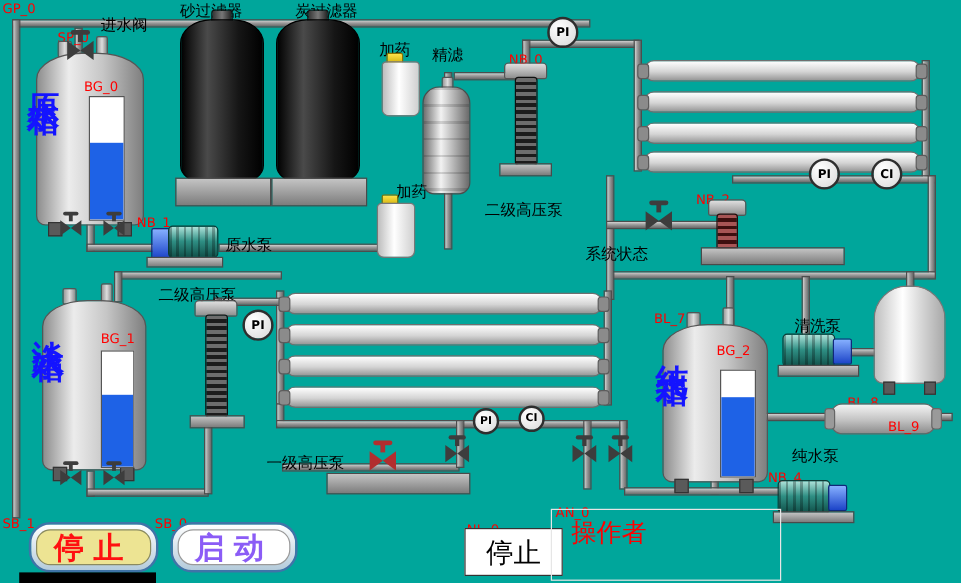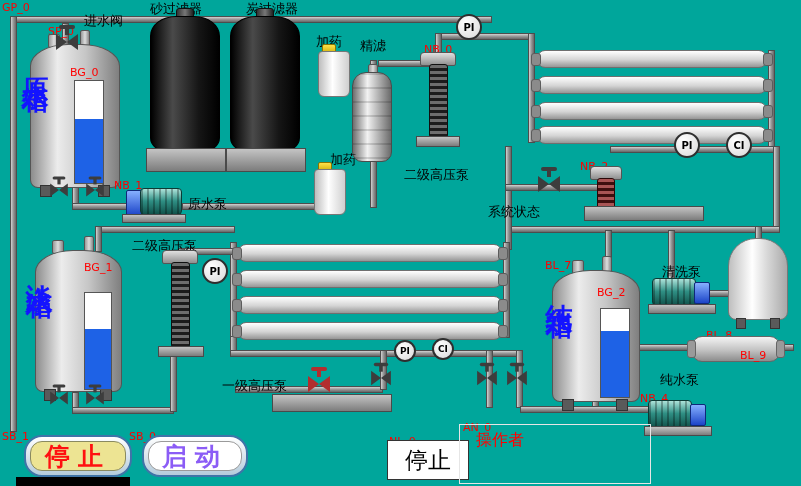--- a/index.html
+++ b/index.html
@@ -216,21 +216,21 @@
 
   <div>
     <div class="nozzle" style="left:52px;top:240px;width:10px;height:12px"></div>
     <div class="nozzle" style="left:84px;top:236px;width:8px;height:15px"></div>
     <div class="tank" style="left:35px;top:250px;width:85px;height:140px"></div>
     <div class="leg" style="left:44px;top:389px;width:10px;height:10px"></div>
     <div class="leg" style="left:100px;top:389px;width:10px;height:10px"></div>
     <div class="level" style="left:84px;top:292px;width:26px;height:96px">
       <div class="fill" style="height: 62%;"></div>
     </div>
-    <div class="tag" style="left:84px;top:261px">BG_1</div>
+    <div class="tag" style="left:84px;top:276px">BG_1</div>
     <div class="vname" style="left:26px;top:262px">淡水箱</div>
   </div>
 
   <div class="lbl" style="left:132px;top:237px">二级高压泵</div>
   <div class="motorcap" style="left:162px;top:250px;width:34px;height:12px"></div>
   <div class="finned" style="left:171px;top:262px;width:17px;height:84px"></div>
   <div class="base" style="left:158px;top:346px;width:44px;height:9px"></div>
 
   <div class="lbl" style="left:222px;top:377px">一级高压泵</div>
   <div class="base" style="left:272px;top:394px;width:118px;height:16px"></div>
@@ -317,16 +317,16 @@
   <div class="tag" style="left:129px;top:430px">SB_0</div>
   <div class="btn-shell btn-start" style="left:142px;top:435px;width:106px;height:42px">
     <div class="btn-inner">启动</div>
   </div>
 
   <div class="tag" style="left:389px;top:435px">NL_0</div>
   <div class="status-box" style="left:387px;top:440px;width:80px;height:38px">停止</div>
 
   <div class="tag" style="left:463px;top:421px">AN_0</div>
   <div class="op-box" style="left:459px;top:424px;width:190px;height:58px"></div>
-  <div class="tag" style="left:476px;top:430px;font-size:16px">操作者</div>
+  <div class="tag" style="left:476px;top:430px;font-size:21px">操作者</div>
 
   <div class="blackbar" style="left:16px;top:477px;width:114px;height:9px"></div>
 </div>
 
 </body></html>

